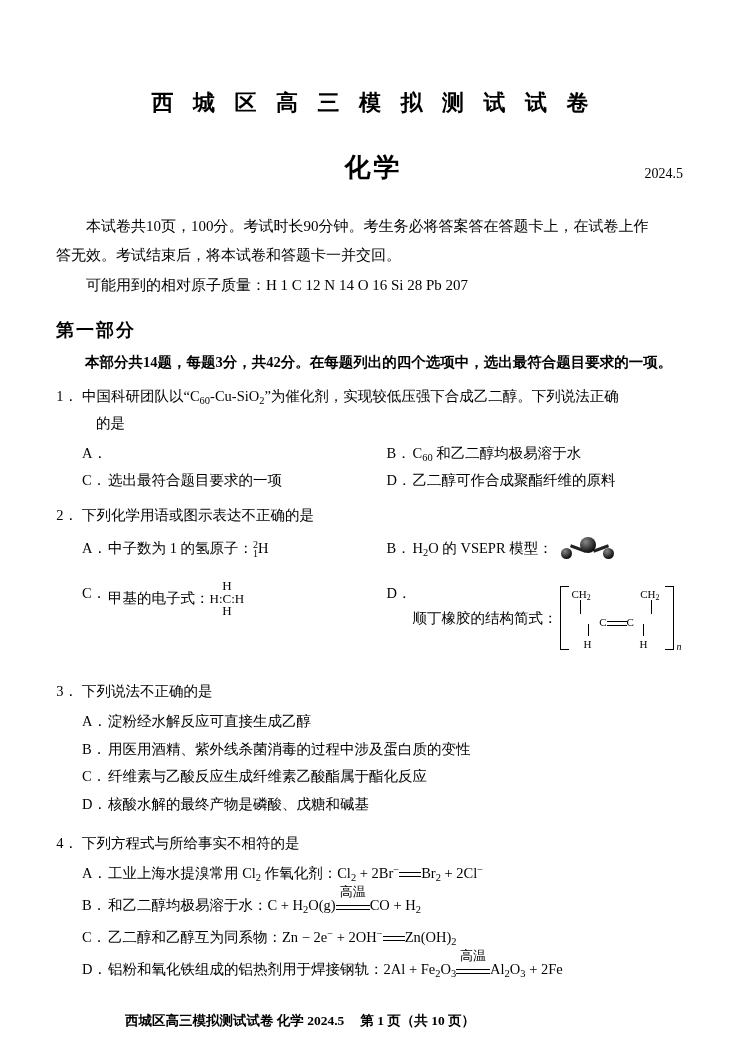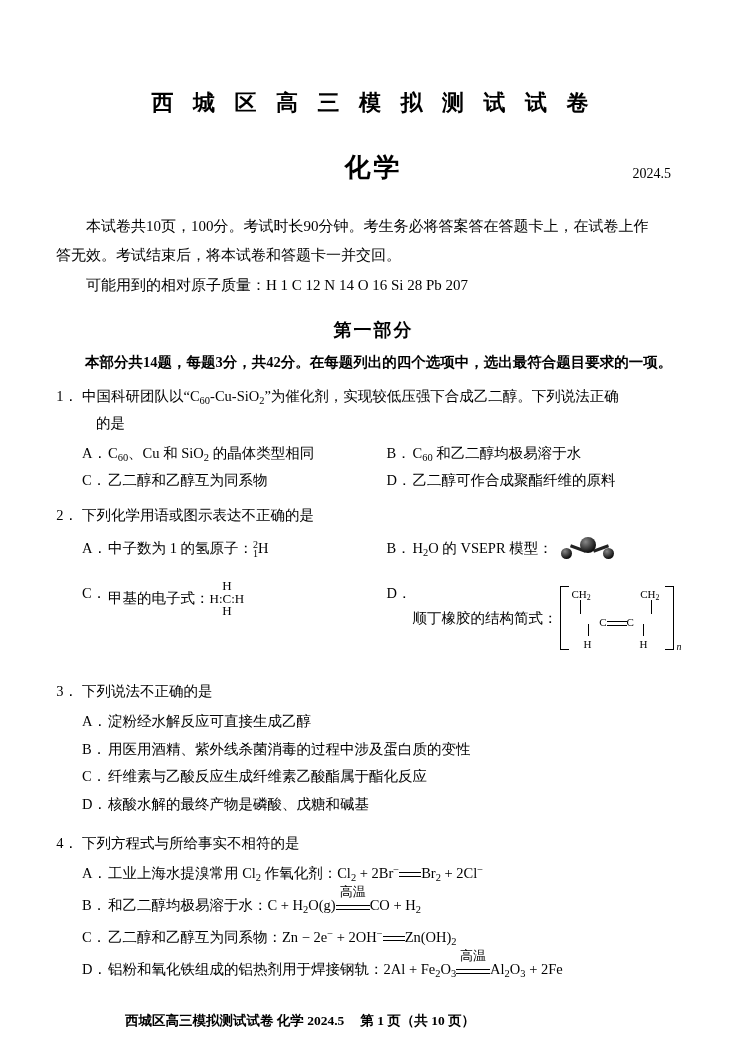--- a/index.html
+++ b/index.html
@@ -35,36 +35,35 @@
     margin-top: 32px;
     height: 34px;
   }
   .subject {
     font-size: 26px;
     font-weight: bold;
     letter-spacing: 3px;
   }
   .date {
     position: absolute;
-    right: 20px;
+    right: 8px;
     bottom: 2px;
     font-size: 14px;
     font-family: "Liberation Serif", serif;
   }
   .intro {
     margin-top: 28px;
     font-size: 15px;
     line-height: 1.95;
     text-align: justify;
   }
   .indent2 {
     text-indent: 2em;
   }
   .part-title {
-    text-align: center;
     font-size: 18px;
     font-weight: bold;
     letter-spacing: 2px;
     margin-top: 18px;
     margin-bottom: 6px;
   }
   .part-desc {
     font-size: 14.5px;
     line-height: 1.95;
     text-indent: 2em;
@@ -270,31 +269,30 @@
       <div class="q-num">1．</div>
       <div class="q-text">
         <span>中国科研团队以“C</span><sub>60</sub><span>-Cu-SiO</span><sub>2</sub><span>”为催化剂，实现较低压强下合成乙二醇。下列说法正确</span>
         <div style="margin-left:14px;">的是</div>
       </div>
     </div>
     <div class="opts">
       <div class="opt-row">
         <div class="opt">
           <span class="opt-label">A．</span>
-          <span class="opt-body"><span>C</span><sub>60</sub><span>、Cu 和 SiO</span><sub>2</sub><span> 的晶体类型相同</span></span>
         </div>
         <div class="opt">
           <span class="opt-label">B．</span>
           <span class="opt-body"><span>C</span><sub>60</sub><span> 和乙二醇均极易溶于水</span></span>
         </div>
       </div>
       <div class="opt-row">
         <div class="opt">
           <span class="opt-label">C．</span>
-          <span class="opt-body">乙二醇和乙醇互为同系物</span>
+          <span class="opt-body">选出最符合题目要求的一项</span>
         </div>
         <div class="opt">
           <span class="opt-label">D．</span>
           <span class="opt-body">乙二醇可作合成聚酯纤维的原料</span>
         </div>
       </div>
     </div>
   </div>
 
   <div class="q">

